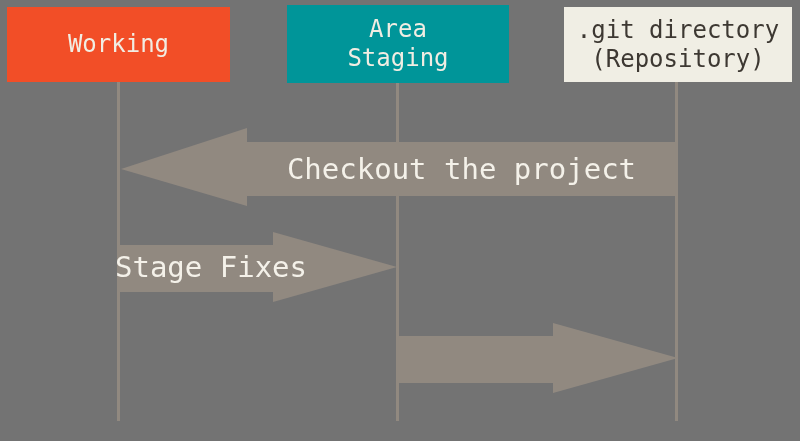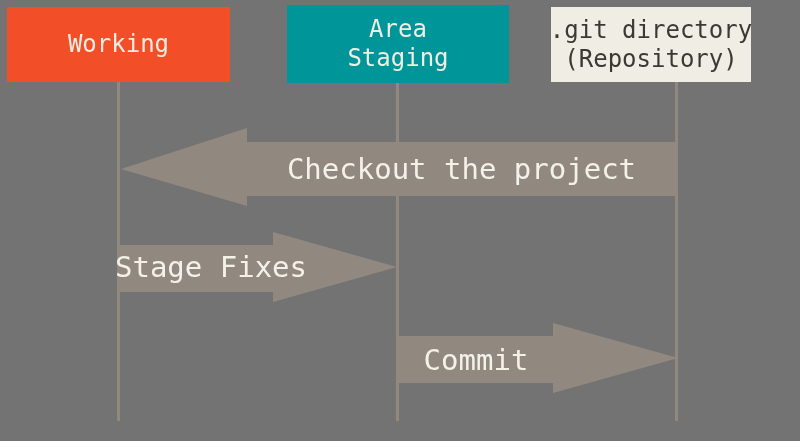--- a/index.html
+++ b/index.html
@@ -29,21 +29,21 @@
     left: 7px; top: 7px; width: 223px; height: 75px;
     background: #f24e27;
     color: #f1ede3;
   }
   .box-staging {
     left: 287px; top: 5px; width: 222px; height: 78px;
     background: #009599;
     color: #f1ede3;
   }
   .box-git {
-    left: 551px; top: 7px; width: 200px; height: 75px;
+    left: 564px; top: 7px; width: 228px; height: 75px;
     background: #f0eee4;
     color: #3d3832;
   }
   .lifeline {
     position: absolute;
     width: 3px;
     background: #918980;
   }
   .lifeline-working { left: 117px; top: 82px; height: 339px; }
   .lifeline-staging { left: 396px; top: 83px; height: 338px; }
@@ -89,15 +89,14 @@
   <div class="lifeline lifeline-git"></div>
 
   <svg class="arrows-svg" viewBox="0 0 800 441">
     <polygon class="arrow-shape" points="121,169 247,128 247,142 676,142 676,196 247,196 247,206"></polygon>
     <polygon class="arrow-shape" points="120,245 273,245 273,232 397,267 273,302 273,292 120,292"></polygon>
     <polygon class="arrow-shape" points="399,336 553,336 553,323 678,358 553,393 553,383 399,383"></polygon>
   </svg>
 
   <div class="arrow-label label-checkout">Checkout the project</div>
   <div class="arrow-label label-stage">Stage Fixes</div>
-  <div class="arrow-label label-commit">Commit</div>
 
 </div>
 
 </body></html>

